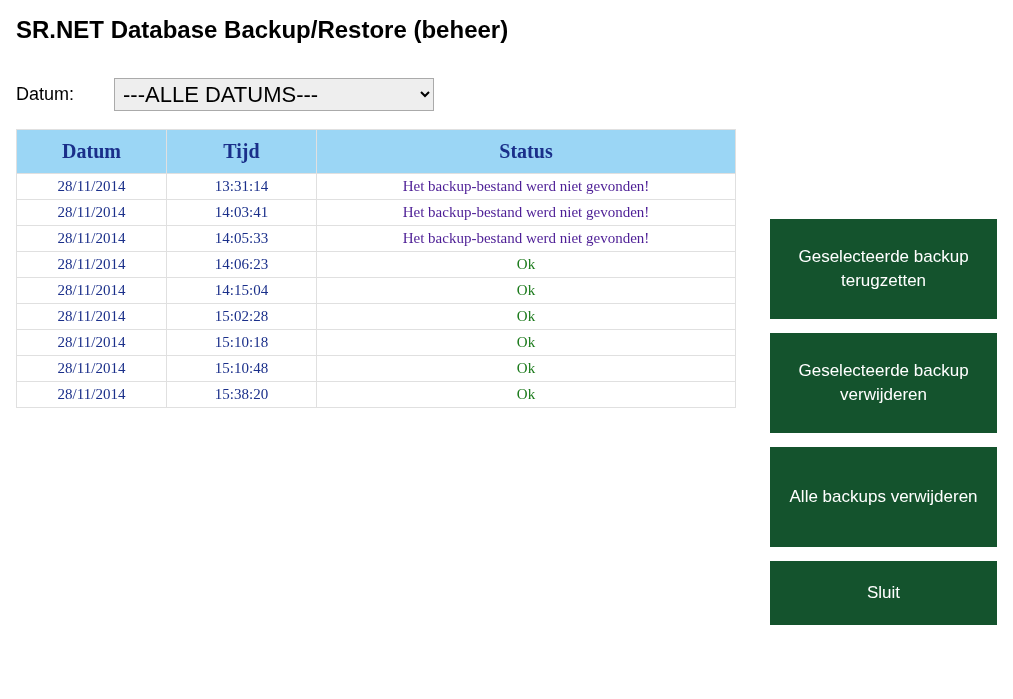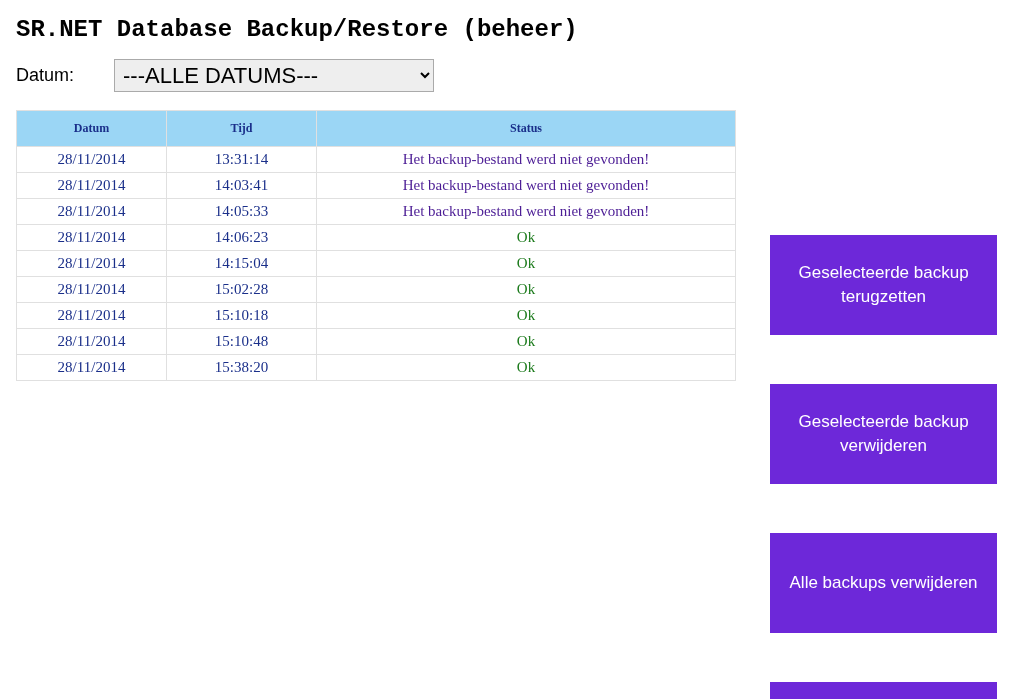--- a/index.html
+++ b/index.html
@@ -4,24 +4,24 @@
   <style>
     * { box-sizing: border-box; }
     body {
       margin: 0;
       padding: 16px;
       font-family: Verdana, Geneva, sans-serif;
       background: #fff;
       color: #000;
     }
     .title {
-      font-family: Liberation Mono, monospace;
+      font-family: Liberation Sans, sans-serif;
       font-size: 24px;
       font-weight: bold;
-      margin: 0 0 16px 0;
+      margin: 0 0 34px 0;
     }
     .filter-row {
       display: flex;
       align-items: center;
       gap: 16px;
       margin-bottom: 18px;
     }
     .filter-label {
       font-family: "Comic Sans MS", cursive, sans-serif;
       font-size: 18px;
@@ -48,21 +48,21 @@
     }
     table {
       width: 720px;
       border-collapse: collapse;
       table-layout: fixed;
     }
     thead th {
       background: #9bd6f5;
       color: #1a2f8a;
       font-weight: bold;
-      font-size: 12px;
+      font-size: 20px;
       padding: 10px 8px;
       border: 1px solid #e0e0e0;
       font-family: Georgia, serif;
     }
     tbody td {
       border: 1px solid #e0e0e0;
       padding: 4px 8px;
       text-align: center;
       font-size: 15px;
       font-family: Georgia, serif;
@@ -74,30 +74,29 @@
     .status-error { color: #4c1d95; }
     .status-ok { color: #1b7a1b; font-weight: normal; }
     .button-col {
       width: 230px;
       display: flex;
       flex-direction: column;
       gap: 14px;
       padding-top: 90px;
     }
     .action-btn {
-      background: #6d28d9;
+      background: #14532d;
       color: #fff;
       border: none;
       font-size: 17px;
       padding: 0 10px;
       height: 100px;
       cursor: pointer;
       font-family: Verdana, Geneva, sans-serif;
       line-height: 1.4;
-      margin-top: 35px;
     }
     .action-btn.short { height: 64px; }
 
     
     .table-wrap::-webkit-scrollbar { width: 16px; }
     .table-wrap::-webkit-scrollbar-track { background: #f0f0f0; }
     .table-wrap::-webkit-scrollbar-thumb { background: #c0c0c0; }
   </style>
 </head>
 <body>

